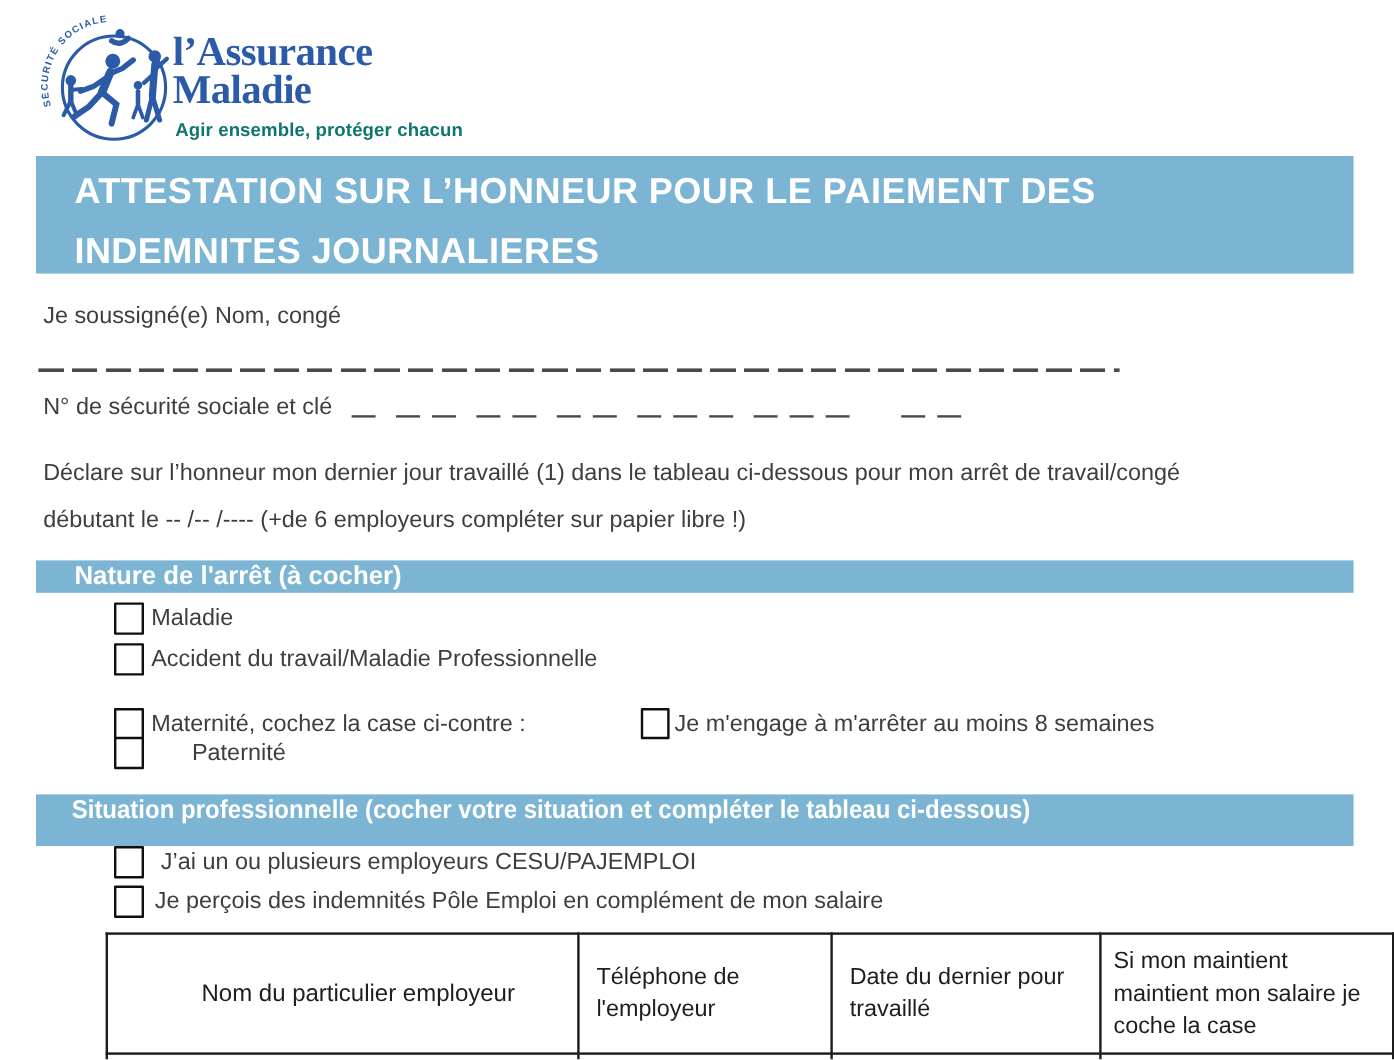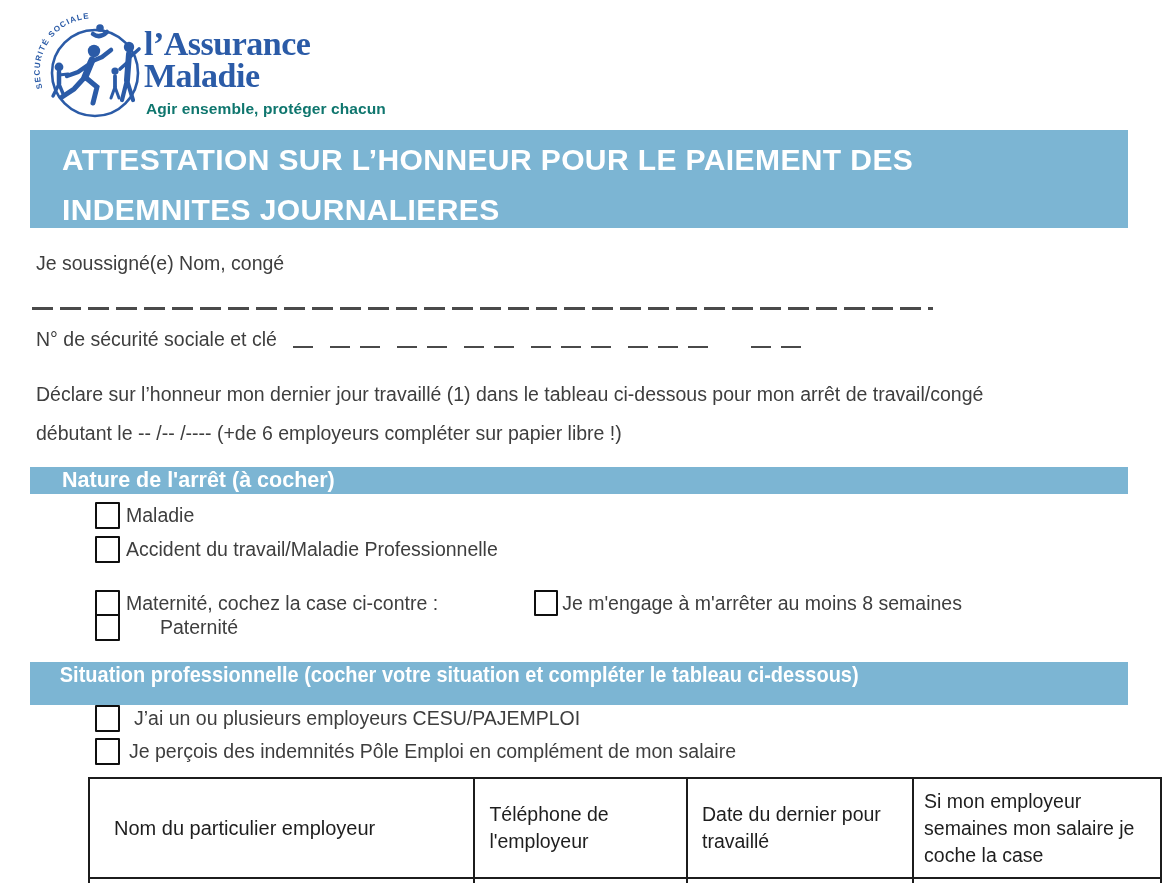--- a/index.html
+++ b/index.html
@@ -41,21 +41,21 @@
   .box{width:25px;height:27px;border:2.5px solid #0f0f0f;background:#fff;box-sizing:border-box;
        flex:0 0 auto;margin-right:6px;border-radius:1px;}
   .box.small{width:24px;height:26px;}
   .gap14{margin-right:14px;}
   .gap9{margin-right:9px;}
   
   .emp-table{position:absolute;left:88px;top:777px;border-collapse:collapse;table-layout:fixed;}
   .emp-table td{border:2px solid #1c1c1c;vertical-align:middle;color:#1e1e1e;
                 font-size:19.5px;line-height:27px;padding:6px 10px 6px 14px;}
   .emp-table .hrow td{height:86px;}
-  .emp-table .c1{width:380px;padding-left:24px;font-size:20px;}
+  .emp-table .c1{width:380px;padding-left:36px;font-size:20px;text-align:center;}
   .emp-table .c2{width:197px;}
   .emp-table .c3{width:216px;}
   .emp-table .c4{width:242px;padding-left:10px;}
   .emp-table .erow td{height:60px;}
 </style>
 </head>
 <body>
 
 <div class="page">
 
@@ -182,21 +182,21 @@
     <span class="box gap9"></span>
     <span>Je perçois des indemnités Pôle Emploi en complément de mon salaire</span>
   </div>
 
   <table class="emp-table">
     <tbody>
       <tr class="hrow">
         <td class="c1">Nom du particulier employeur</td>
         <td class="c2">Téléphone de l'employeur</td>
         <td class="c3">Date du dernier pour travaillé</td>
-        <td class="c4">Si mon employeur semaines mon salaire je coche la case</td>
+        <td class="c4">Si mon maintient maintient mon salaire je coche la case</td>
       </tr>
       <tr class="erow">
         <td class="c1"></td>
         <td class="c2"></td>
         <td class="c3"></td>
         <td class="c4"></td>
       </tr>
     </tbody>
   </table>
 

